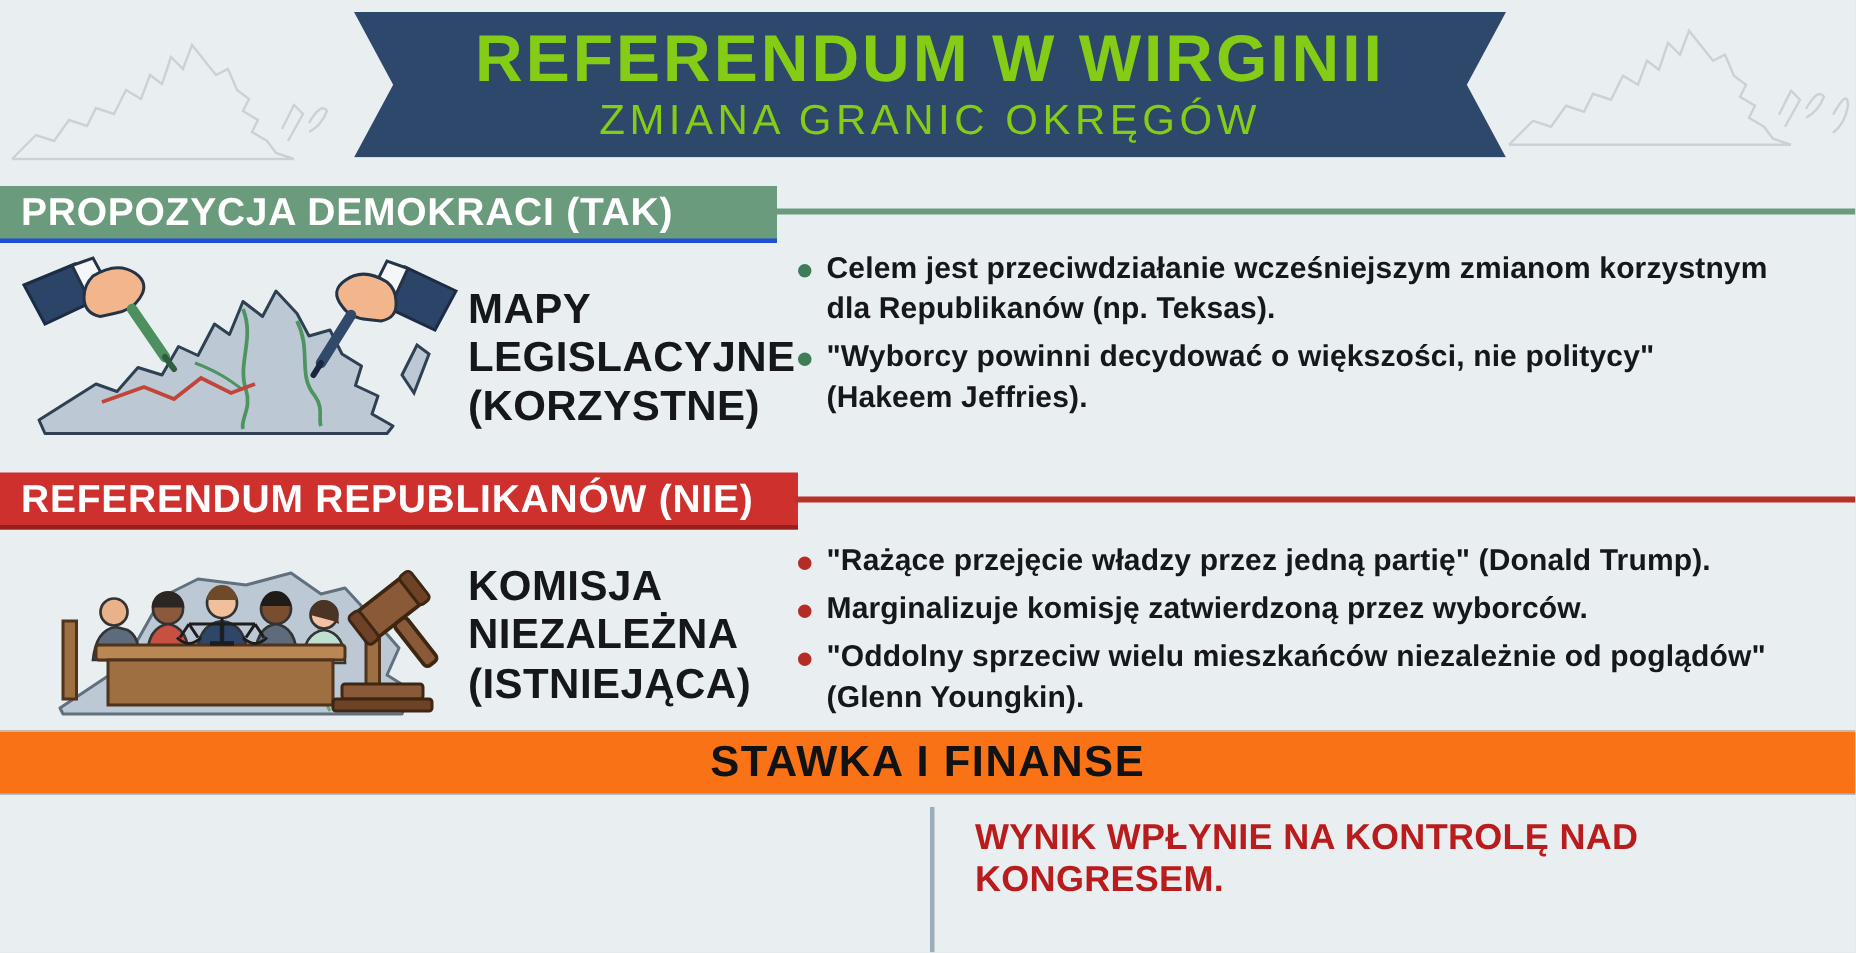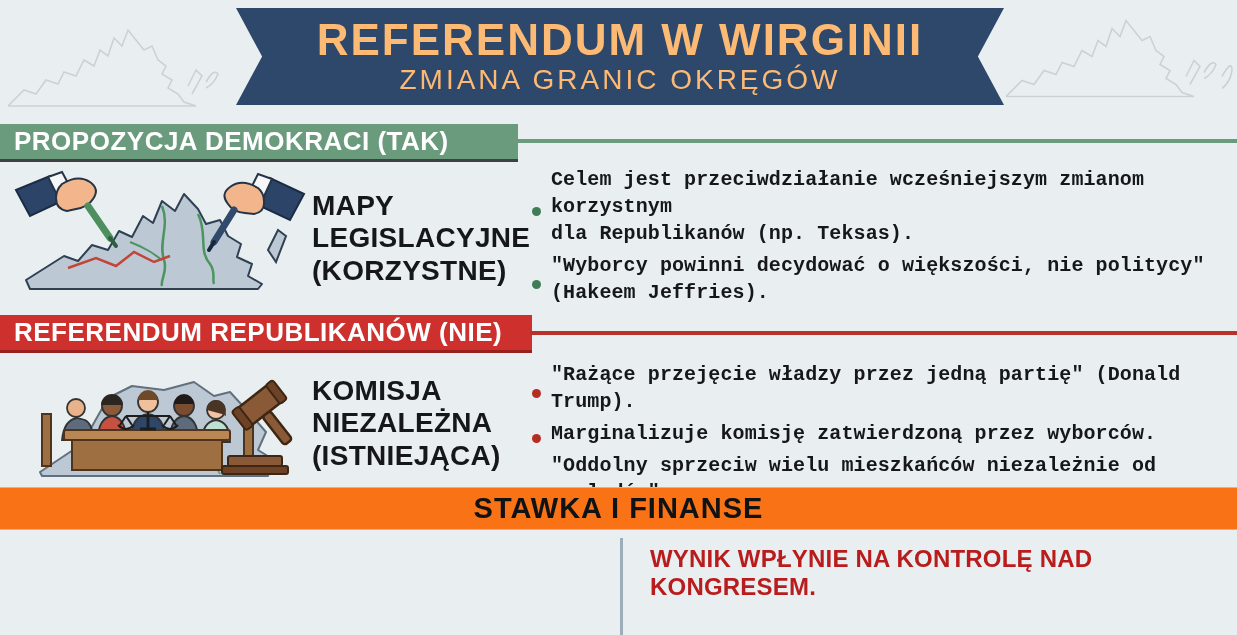--- a/index.html
+++ b/index.html
@@ -12,53 +12,53 @@
   .wm{position:absolute;opacity:.9;}
   .wm-left{left:6px;top:16px;}
   .wm-right{left:1004px;top:4px;}
 
   
   .banner{
     position:absolute;left:236px;top:8px;width:768px;height:97px;
     background:#2d486a;
     clip-path:polygon(0 0,100% 0,96.6% 50%,100% 100%,0 100%,3.4% 50%);
     display:flex;flex-direction:column;align-items:center;justify-content:center;
-    color:#fdba74;text-align:center;
+    color:#84cc16;text-align:center;
   }
   .banner-title{font-size:44px;font-weight:bold;letter-spacing:2px;line-height:1.05;}
   .banner-subtitle{font-size:28px;font-weight:normal;letter-spacing:3px;margin-top:0;}
 
   
   .sec-header{
     position:absolute;left:0;height:35px;line-height:35px;
     color:#ffffff;font-size:26px;font-weight:bold;padding-left:14px;
     letter-spacing:.5px;white-space:nowrap;
   }
-  .sec-header.dem{top:124px;width:504px;background:#6a9b7d;border-bottom:3px solid #404040;}
+  .sec-header.dem{top:124px;width:504px;background:#6a9b7d;border-bottom:3px solid #1d4ed8;}
   .sec-header.rep{top:315px;width:518px;background:#ce302d;border-bottom:3px solid #991f1c;}
   .sec-rule{position:absolute;height:4px;}
   .dem-rule{left:516px;top:139px;width:721px;background:#6a9b7d;}
   .rep-rule{left:530px;top:331px;width:707px;background:#b8312b;}
 
   .illus{position:absolute;}
   .illus-dem{left:12px;top:162px;}
   .illus-rep{left:12px;top:356px;}
 
   .sec-label{
     position:absolute;left:312px;width:230px;
     font-size:28px;font-weight:bold;line-height:1.16;
     white-space:pre-line;letter-spacing:.3px;
   }
   .dem-label{top:190px;}
   .rep-label{top:375px;}
 
   .bullets{position:absolute;left:532px;width:700px;margin:0;padding:0;list-style:none;}
   .dem-bullets{top:166px;}
   .rep-bullets{top:361px;}
-  .bullet{display:flex;align-items:center;margin:0 0 5px 0;font-family:Liberation Mono, monospace;}
+  .bullet{display:flex;align-items:flex-start;margin:0 0 5px 0;}
   .dot{flex:0 0 auto;width:9px;height:9px;border-radius:50%;margin:10px 10px 0 0;}
   .dem-dot{background:#3e7d57;}
   .rep-dot{background:#b52c24;}
   .bullet-text{
     font-size:20px;font-weight:bold;line-height:27px;
     white-space:pre-line;letter-spacing:.1px;
   }
 
   
   .band{

